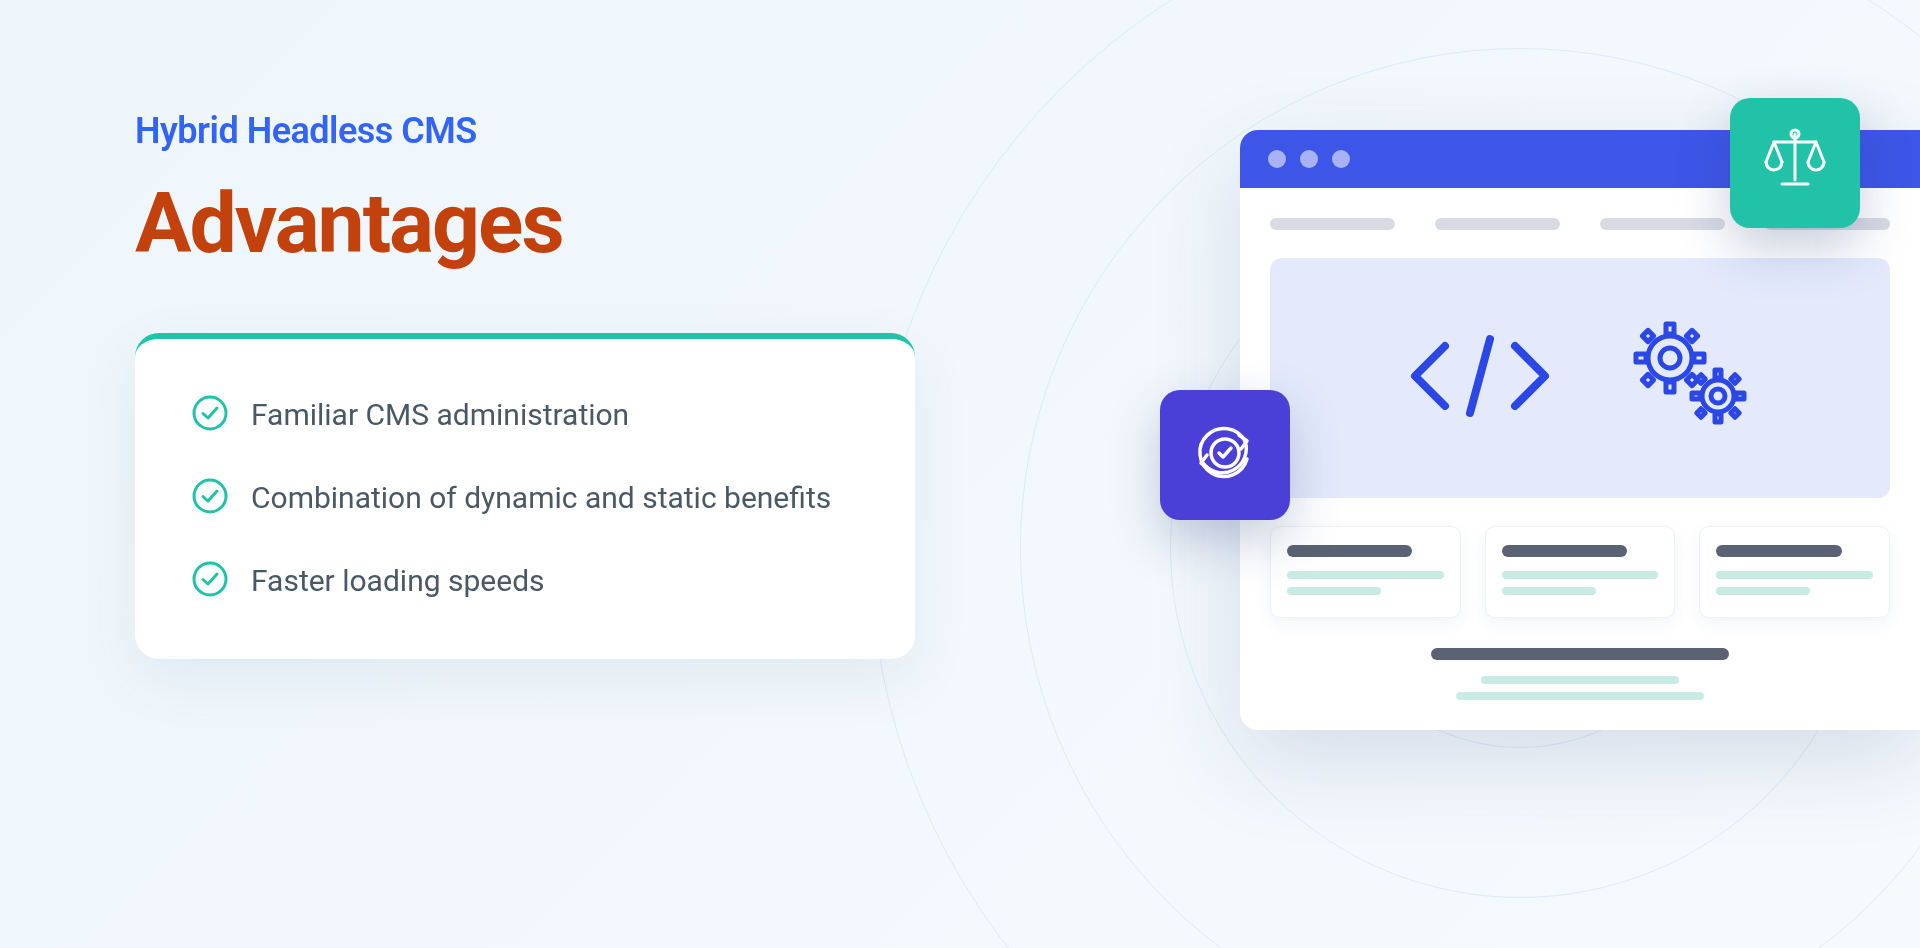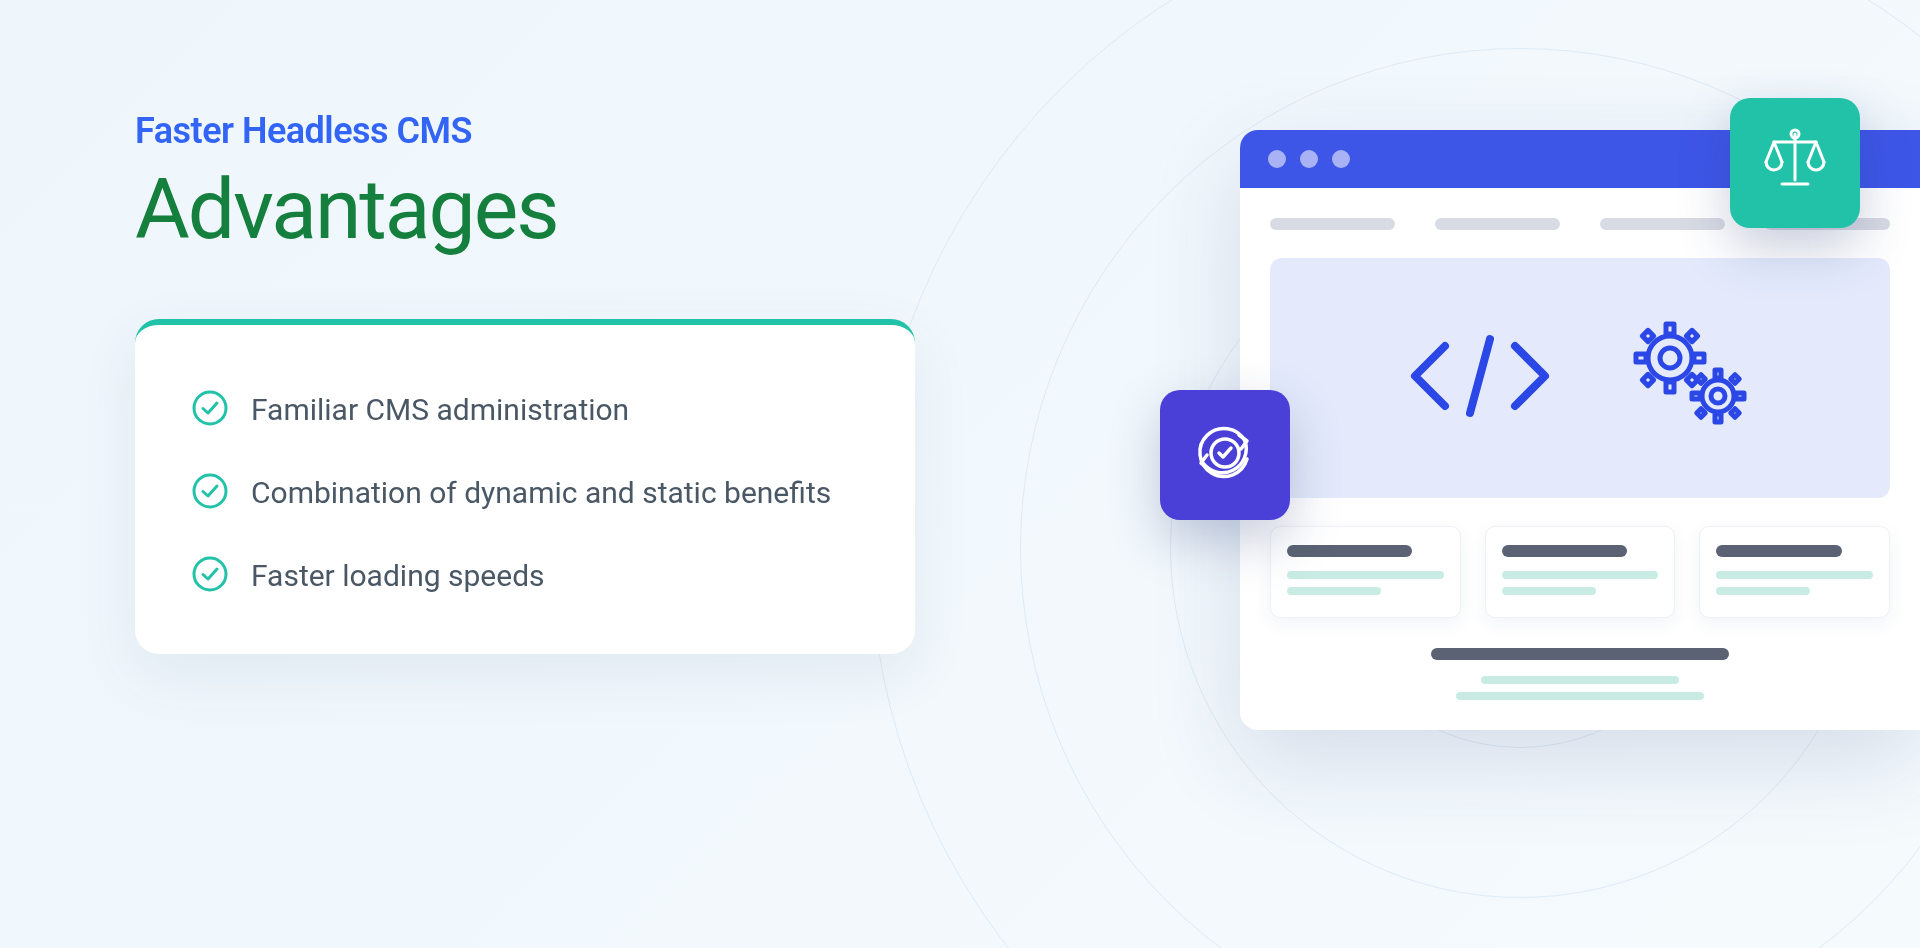--- a/index.html
+++ b/index.html
@@ -39,42 +39,42 @@
   top: 110px;
   width: 780px;
 }
 .eyebrow {
   color: #3264f5;
   font-size: 36px;
   font-weight: 600;
   letter-spacing: -0.5px;
 }
 .title {
-  color: #15803d;
+  color: #c2410c;
   font-size: 84px;
-  font-weight: 400;
+  font-weight: 700;
   letter-spacing: -2px;
-  margin-top: 8px;
+  margin-top: 22px;
 }
 
 .card {
   background: #ffffff;
   border-top: 6px solid #21c2a7;
   border-radius: 24px;
   box-shadow: 0 20px 60px rgba(30,60,100,0.08);
   padding: 48px 56px 56px 56px;
   margin-top: 60px;
 }
 .feature {
   display: flex;
   align-items: flex-start;
   gap: 22px;
   margin-top: 36px;
 }
-.feature:first-child { margin-top: 12px; }
+.feature:first-child { margin-top: 3px; }
 .feature-text {
   color: #4a5866;
   font-size: 30px;
   font-weight: 400;
   line-height: 1.5;
   padding-top: 2px;
 }
 .check-icon { flex-shrink: 0; margin-top: 4px; }
 
 
@@ -181,21 +181,21 @@
 <body>
 
 <div class="bg-circles">
   <div class="c1"></div>
     <div class="c2"></div>
     <div class="c3"></div>
     <div class="c4"></div>
 </div>
 
 <div class="content">
-  <div class="eyebrow">Faster Headless CMS</div>
+  <div class="eyebrow">Hybrid Headless CMS</div>
   <h1 class="title">Advantages</h1>
 
   <div class="card">
     <div class="feature">
       <span class="check-icon">
         <svg width="38" height="38" viewBox="0 0 38 38" fill="none">
           <circle cx="19" cy="19" r="16" stroke="#21c2a7" stroke-width="3"></circle>
           <path d="M12 19.5 L17 24 L26 14" stroke="#21c2a7" stroke-width="3" fill="none" stroke-linecap="round" stroke-linejoin="round"></path>
         </svg>
       </span>

